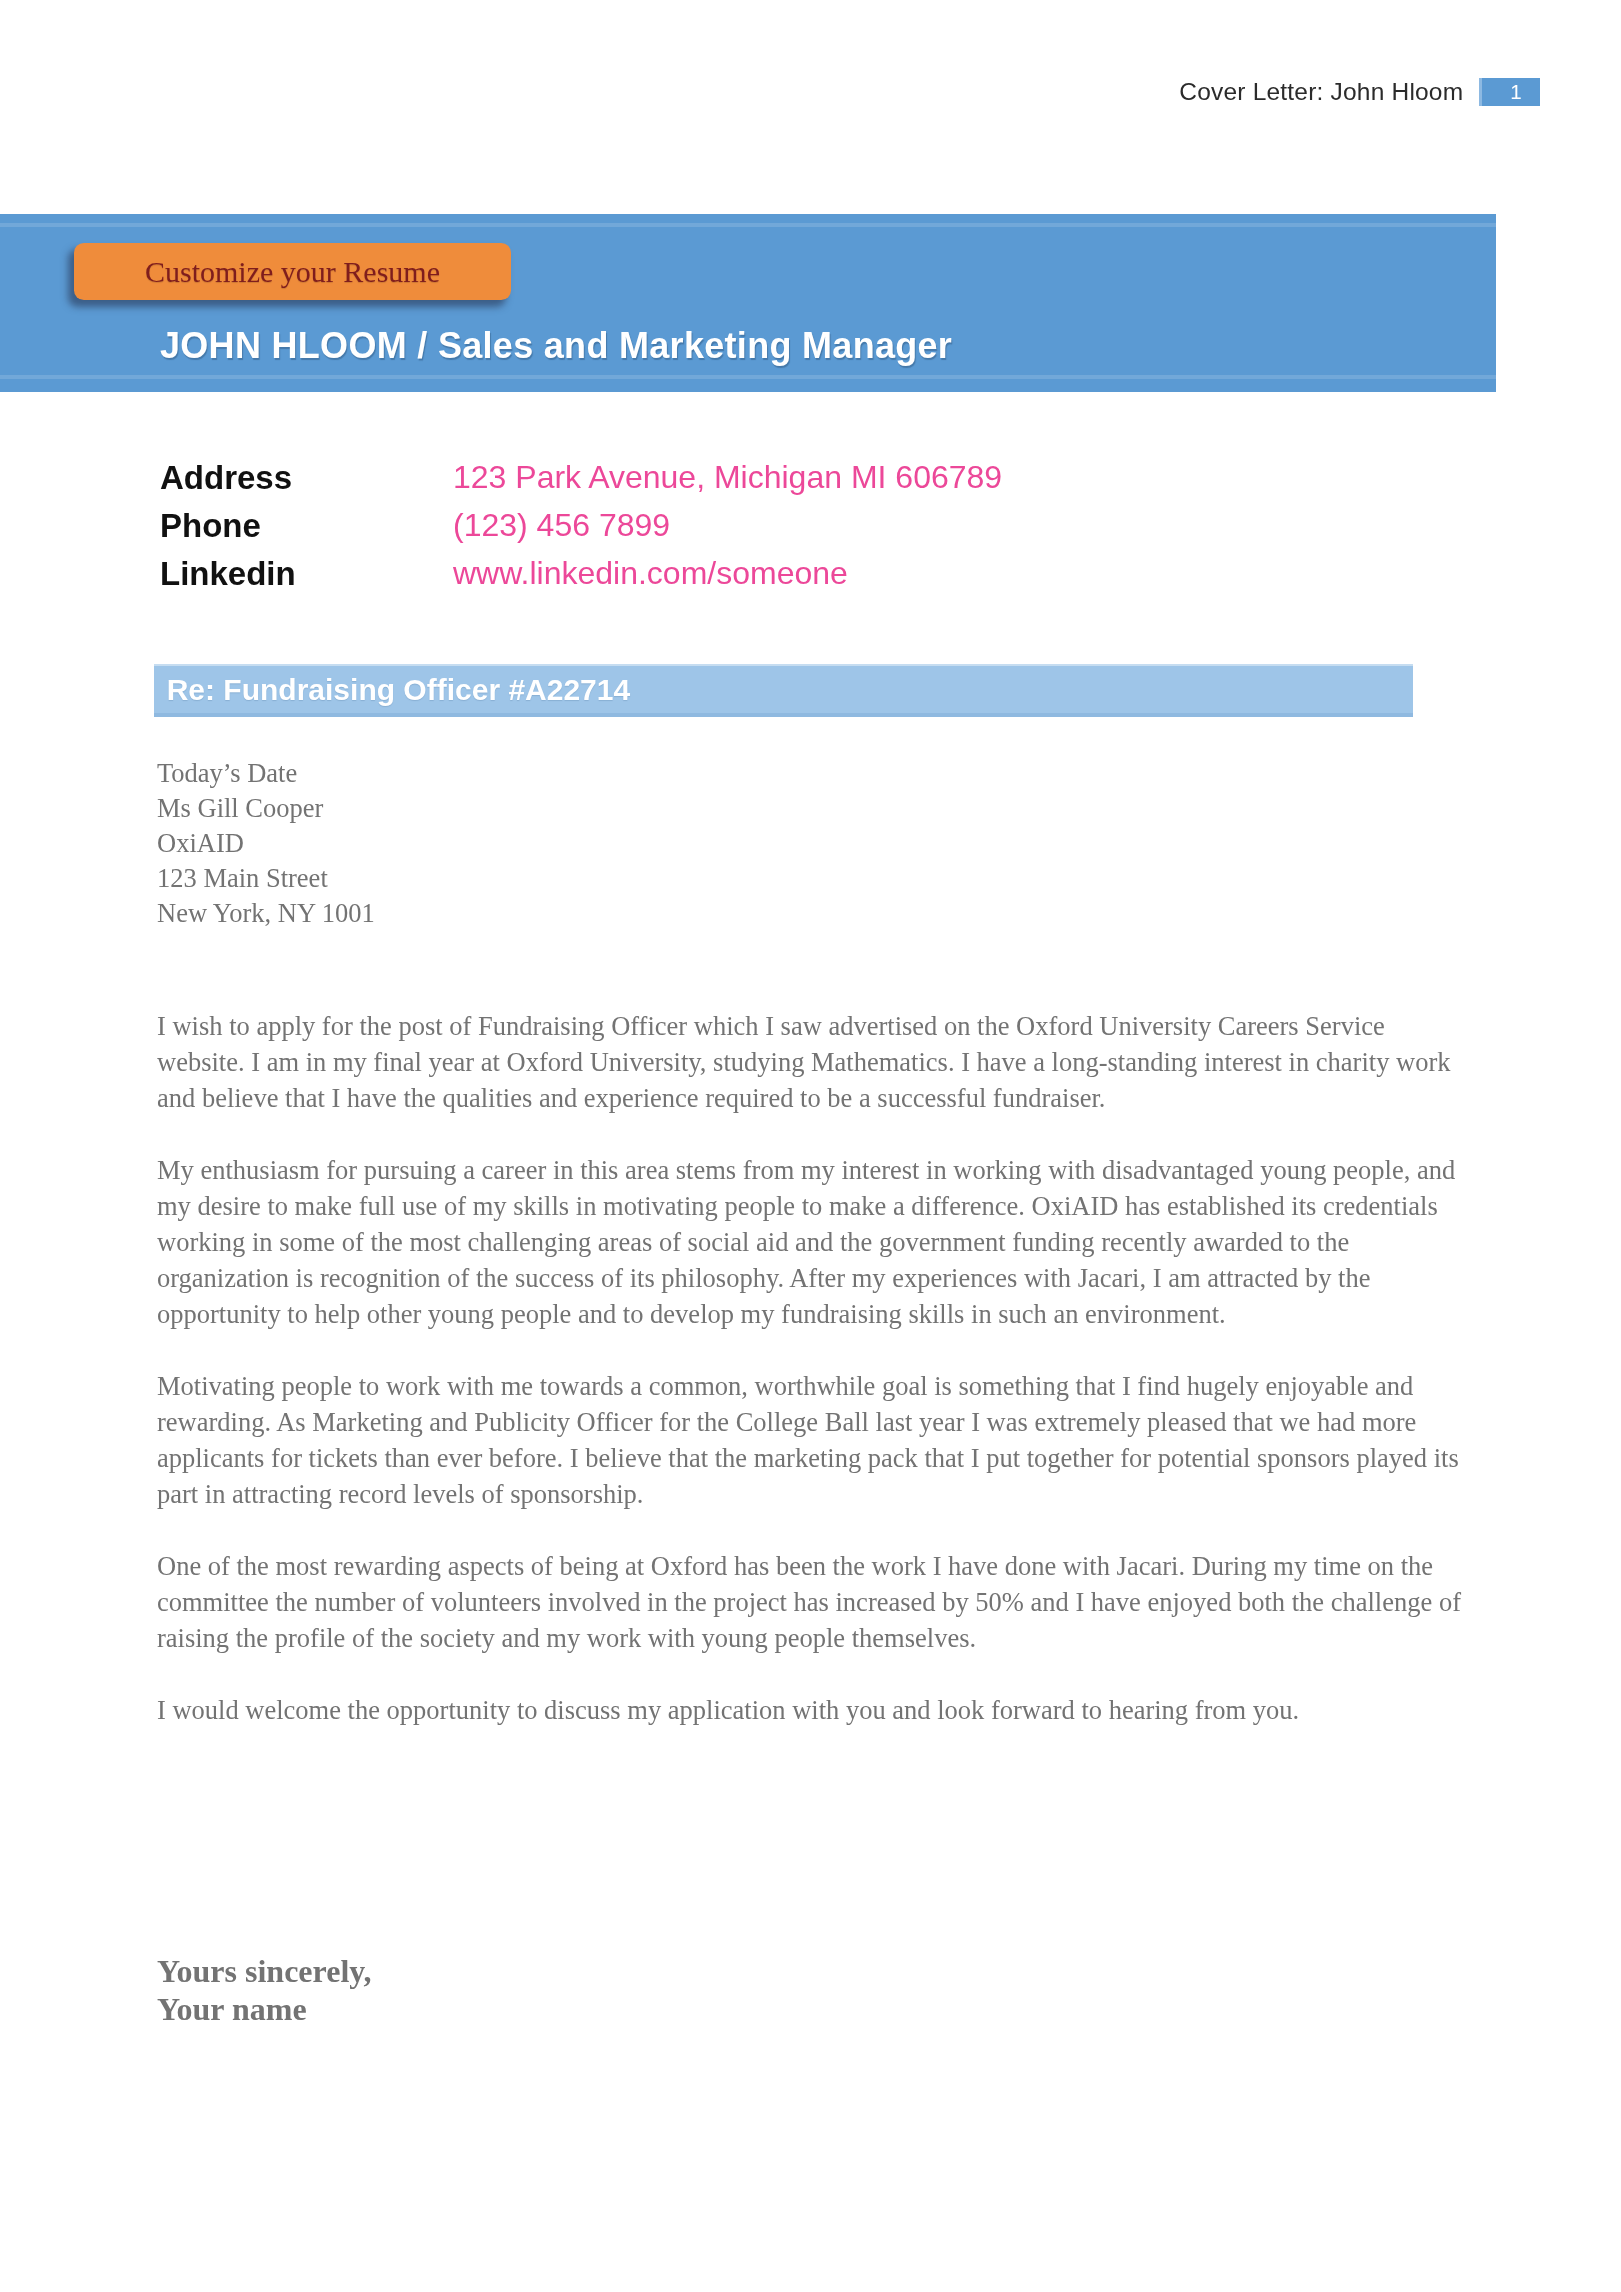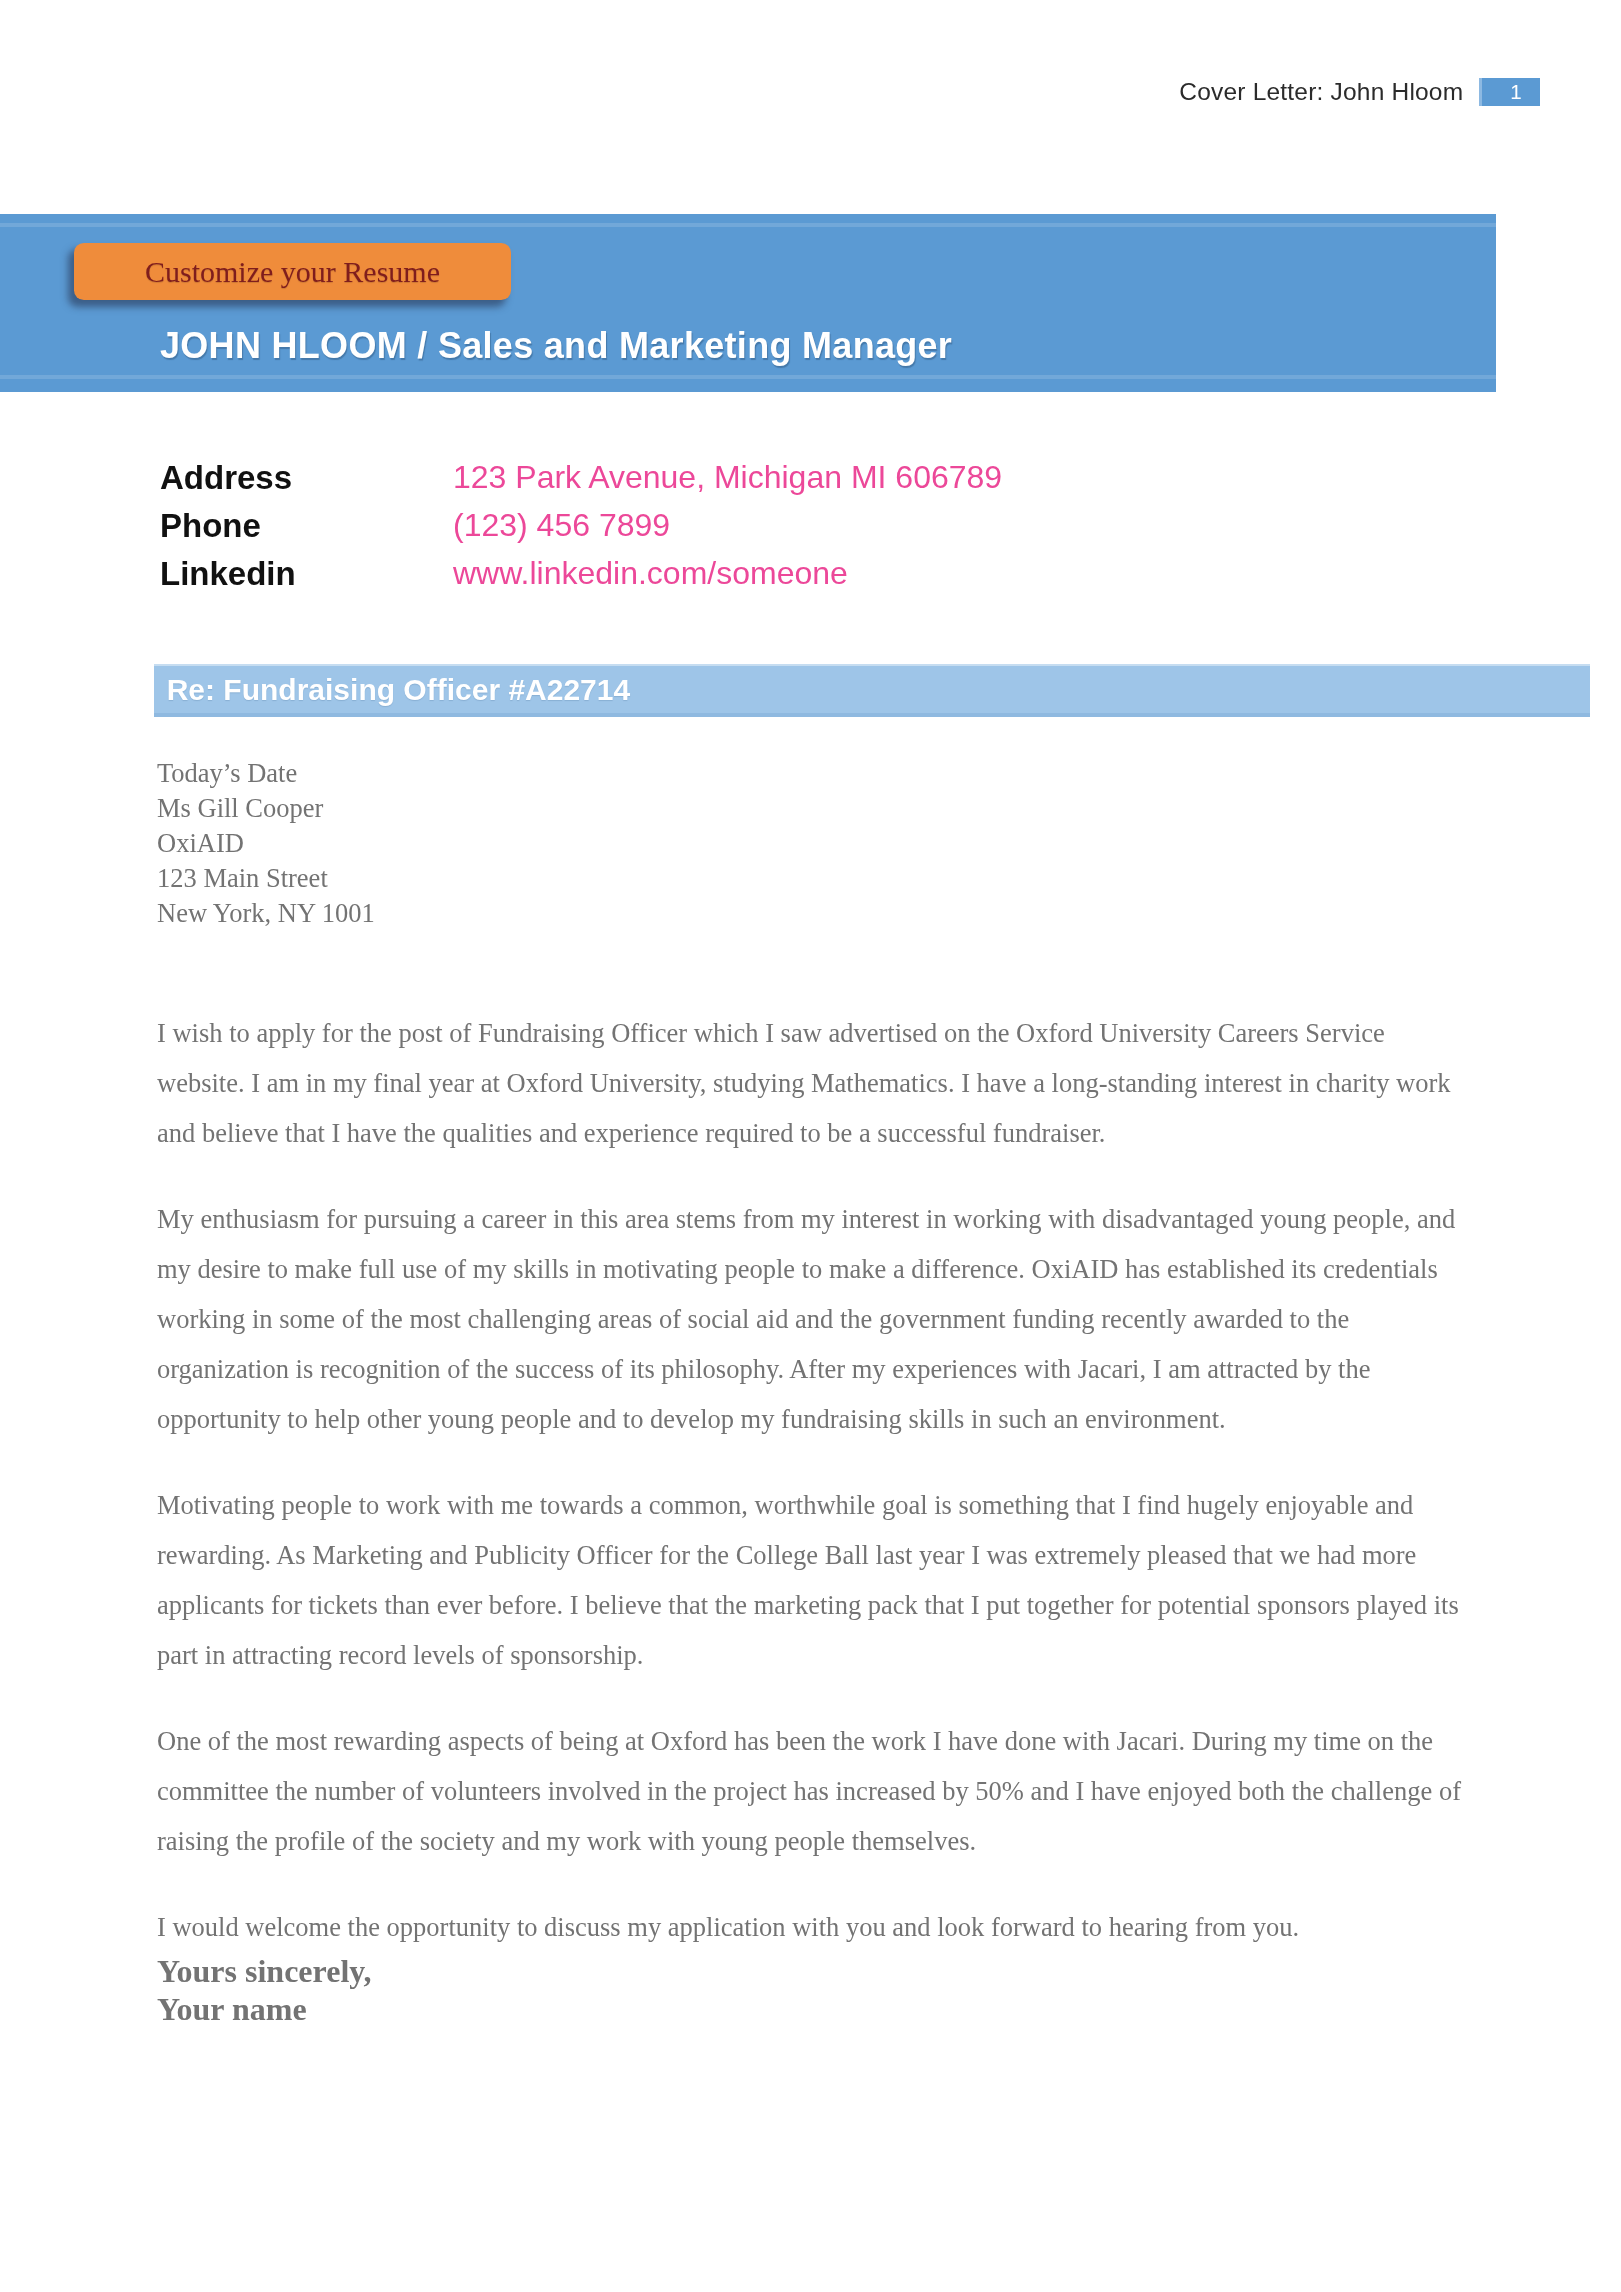--- a/index.html
+++ b/index.html
@@ -69,21 +69,21 @@
   }
   .contact-row { display: flex; height: 48px; align-items: flex-start; }
   .contact-label {
     width: 293px; font-weight: bold; font-size: 33px; color: #111111;
   }
   .contact-value { font-size: 32px; color: #ec4899; }
 
   
   .subject-band {
     position: absolute; top: 664px; left: 154px;
-    width: 1436px; height: 53px;
+    width: 1259px; height: 53px;
     background: #9ec5e8;
     border-top: 2px solid #c6ddf1;
     border-bottom: 4.9px solid #8fb9e0;
     display: flex; align-items: center;
     padding-left: 12.7px;
   }
   .subject-text {
     color: #ffffff; font-weight: bold; font-size: 30px;
     text-shadow: 0 1px 1px rgba(70,110,150,0.25);
     white-space: nowrap;
@@ -91,21 +91,21 @@
 
   
   .serif { font-family: "Liberation Serif", serif; color: #737373; }
   .recipient {
     position: absolute; top: 756px; left: 157px;
     font-size: 26.5px; line-height: 35px;
   }
   .body-copy {
     position: absolute; top: 1008px; left: 157px;
     width: 1315px;
-    font-size: 26.5px; line-height: 50px;
+    font-size: 26.5px; line-height: 36px;
   }
   .body-copy p { margin: 0 0 36px 0; }
   .closing {
     position: absolute; top: 1952px; left: 157px;
     font-size: 32px; line-height: 38px; font-weight: bold;
   }
 </style>
 </head>
 <body>
 

